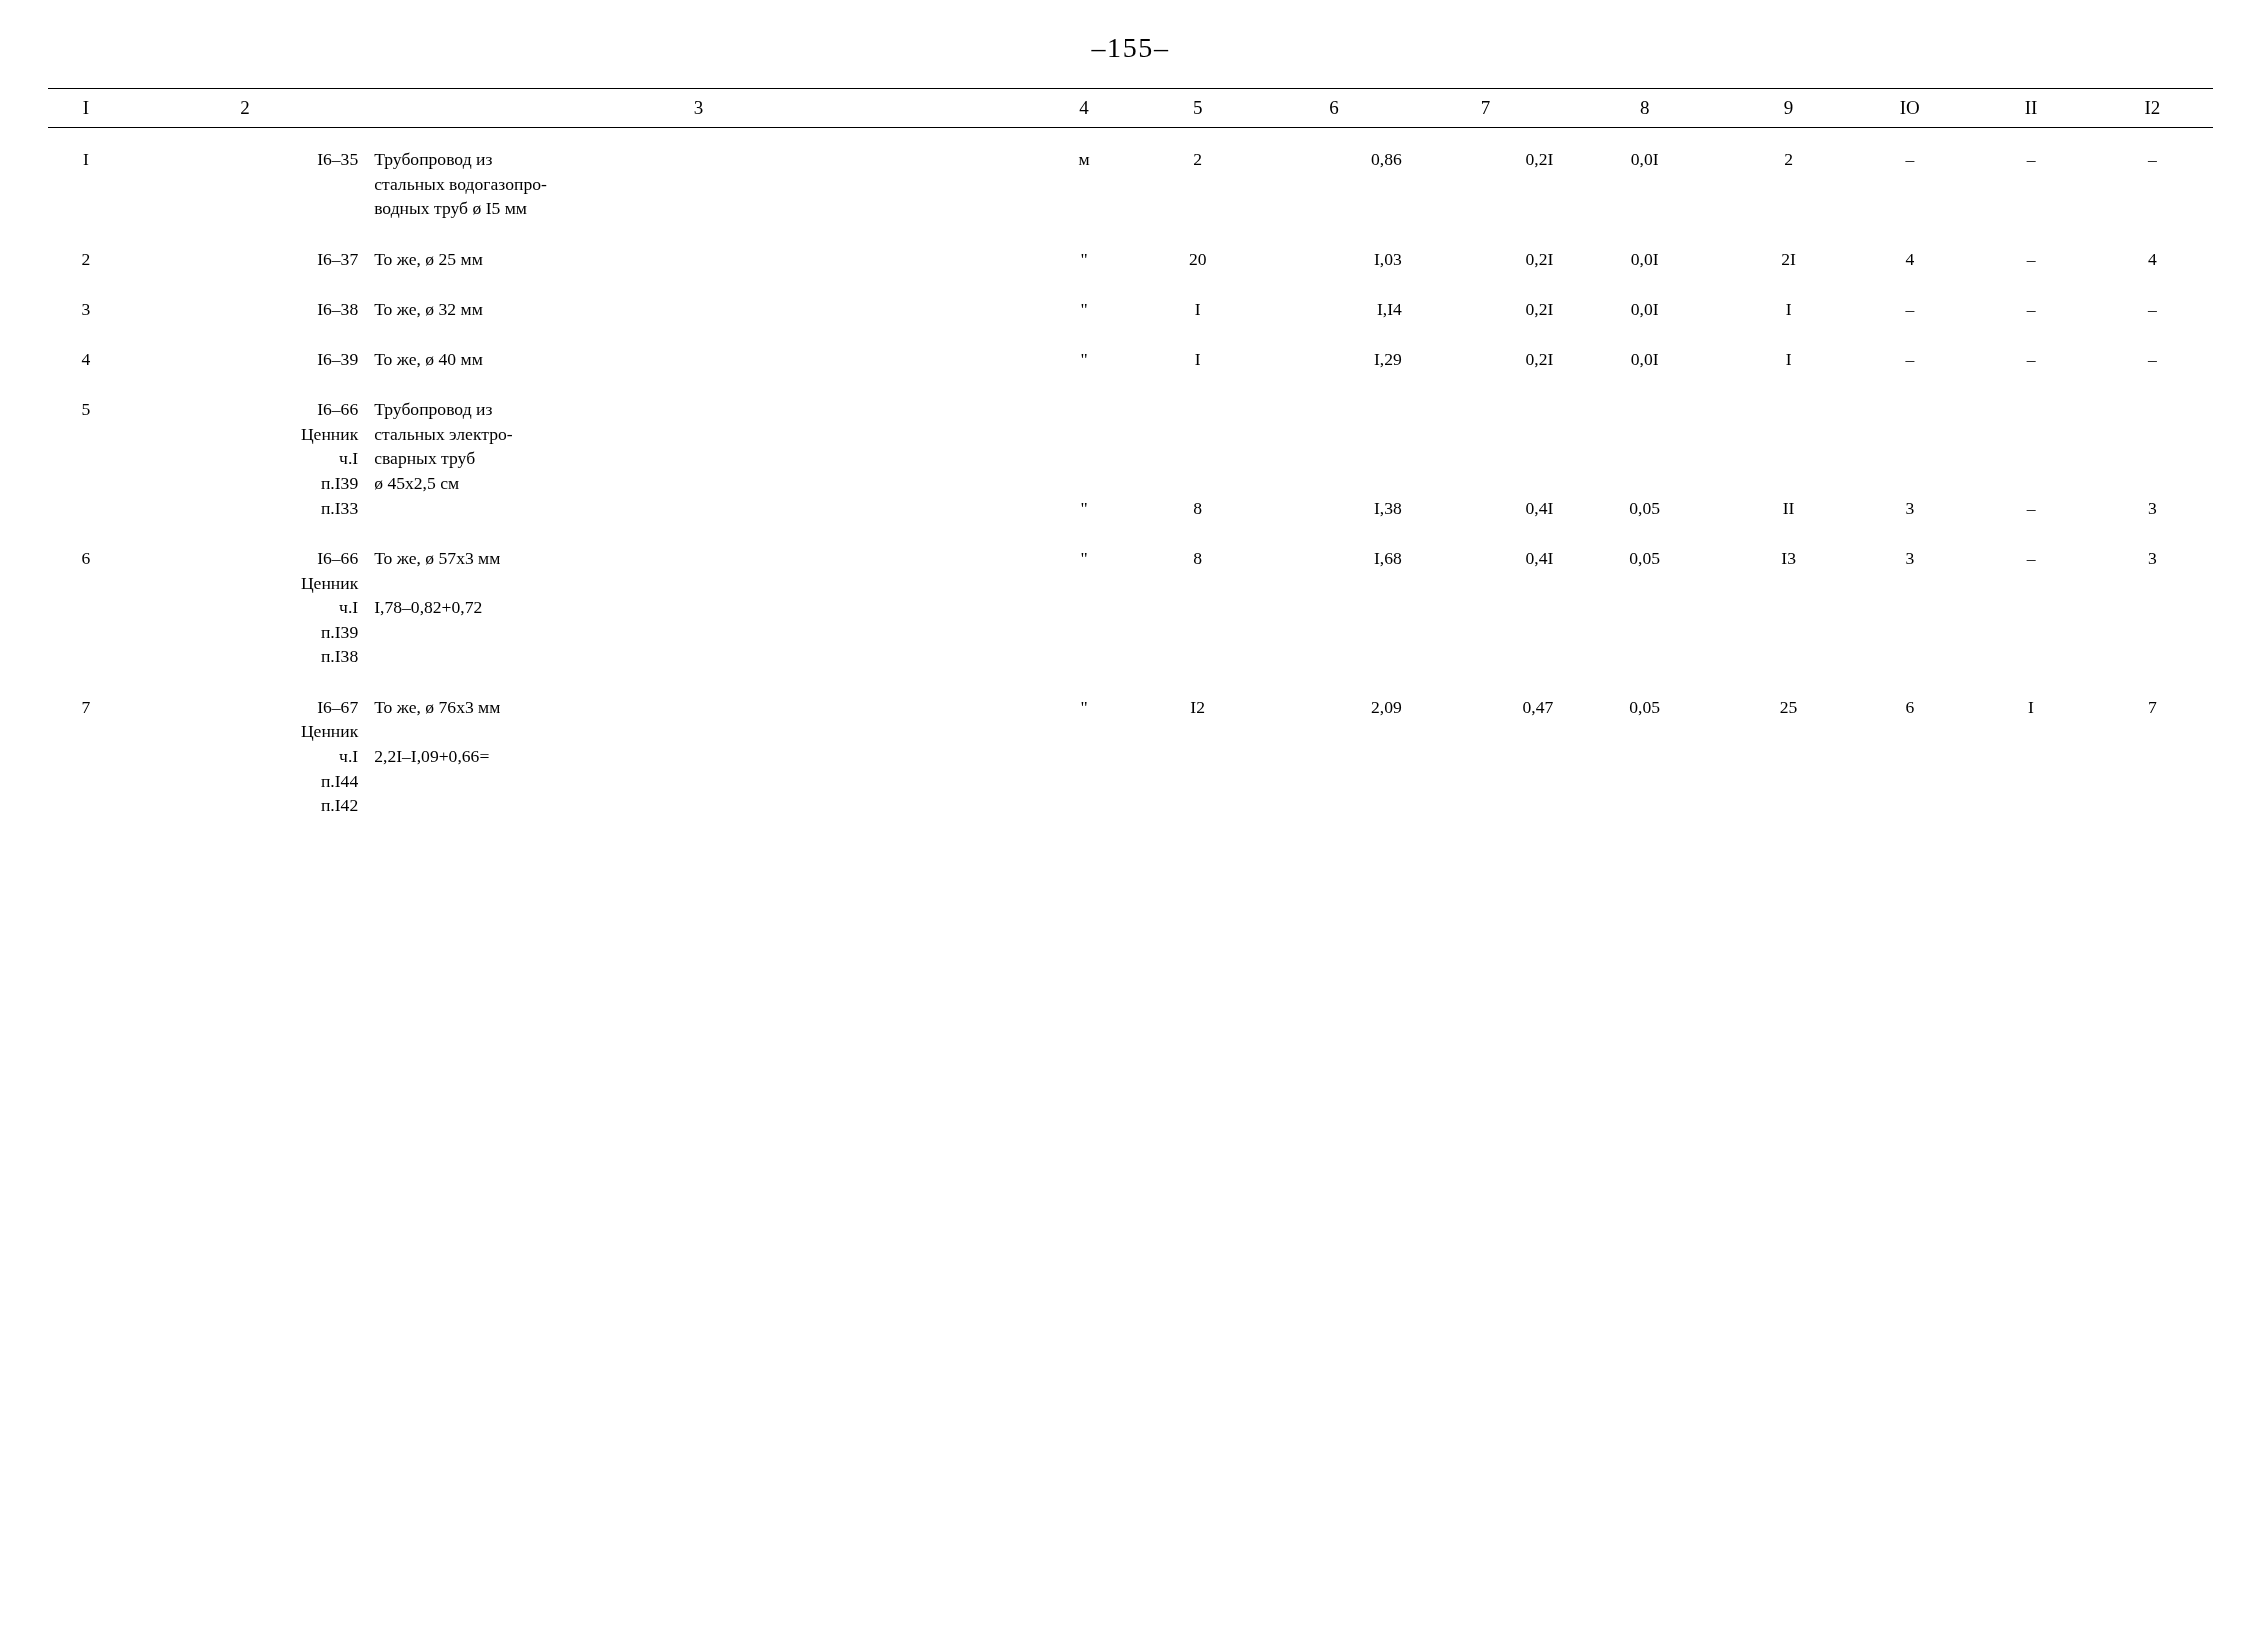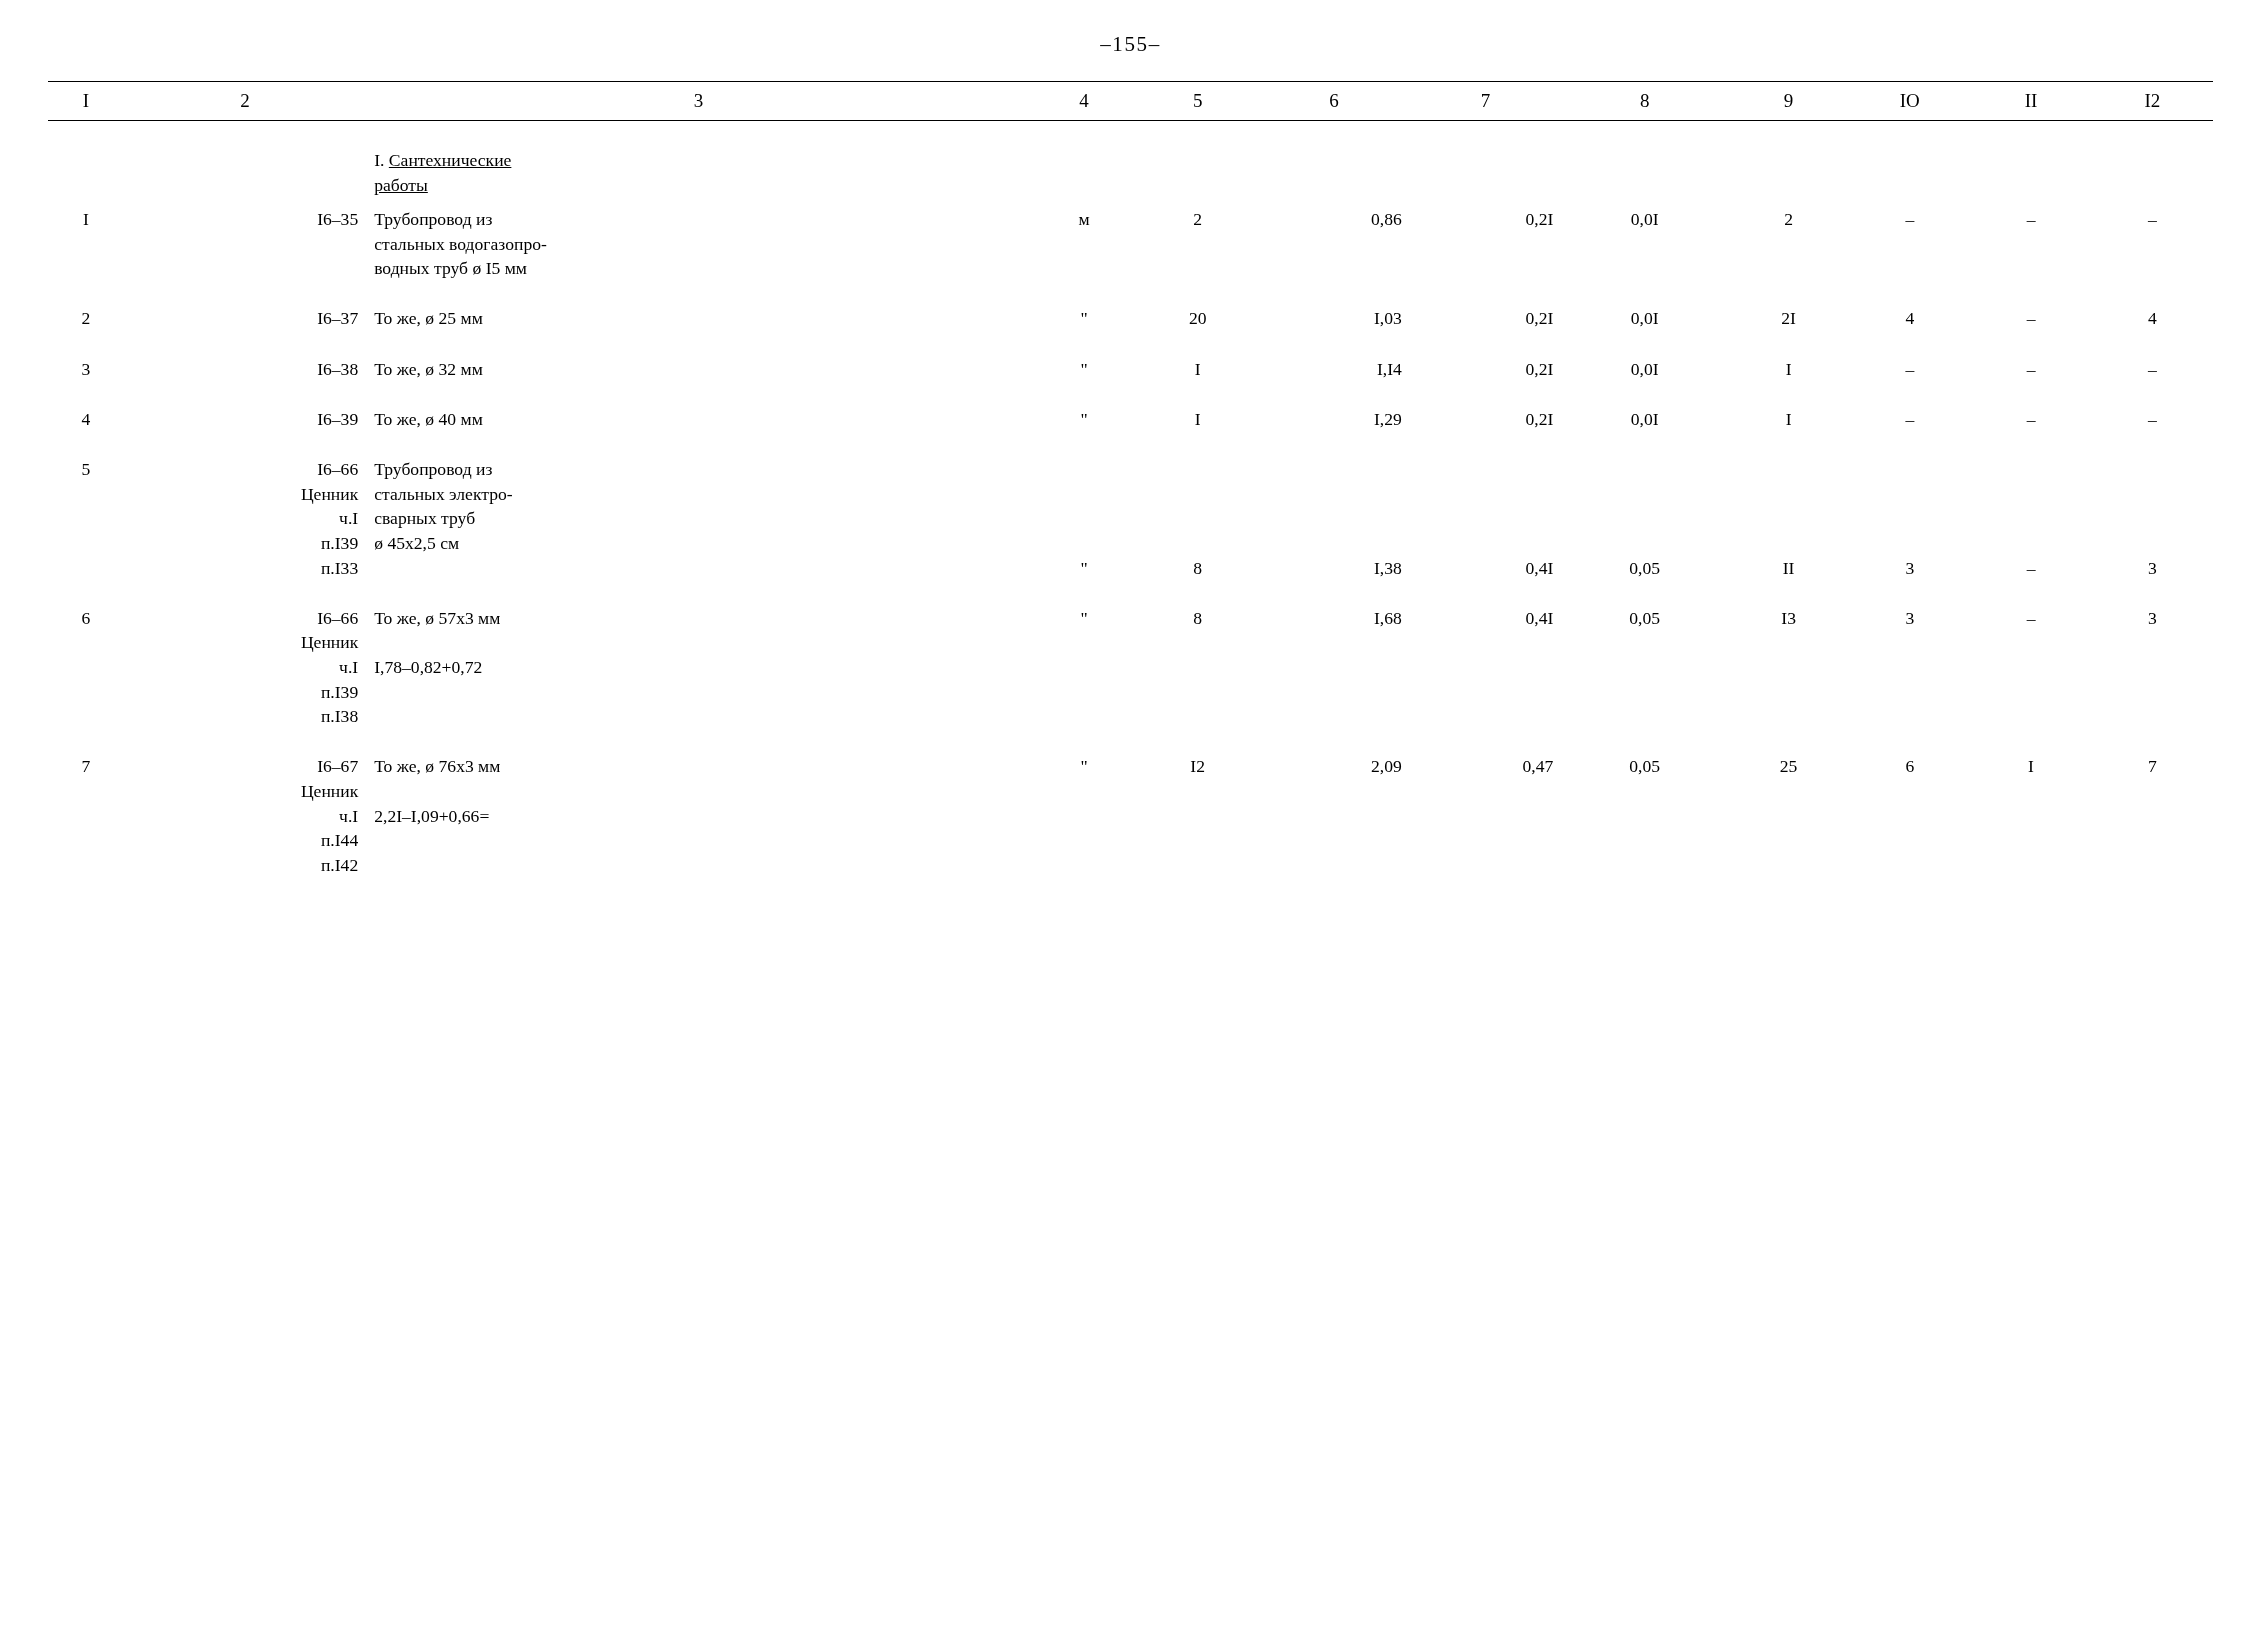--- a/index.html
+++ b/index.html
@@ -7,21 +7,21 @@
       background: #fff;
       font-family: 'Times New Roman', Times, serif;
       font-size: 17.6px;
       color: #000;
       padding: 32px 48px;
       width: 2261px;
       min-height: 1648px;
     }
     .page-number {
       text-align: center;
-      font-size: 21px;
+      font-size: 28px;
       margin-bottom: 24px;
       letter-spacing: 1.6px;
     }
     table {
       width: 100%;
       border-collapse: collapse;
       margin-top: 8px;
     }
     thead tr th {
       border-top: 1.6px solid #000;
@@ -78,28 +78,20 @@
       <th>II</th>
       <th>I2</th>
     </tr>
   </thead>
   <tbody>
 
     <tr class="row-spacer">
         <td colspan="12"></td>
       </tr>
 
-    <tr class="section-header">
-      <td class="col1"></td>
-      <td class="col2"></td>
-      <td class="col3" colspan="1">
-        <span>I. <span class="underline">Сантехнические</span><br><span class="underline">работы</span></span>
-      </td>
-      <td colspan="9"></td>
-    </tr>
 
     <tr>
       <td class="col1">I</td>
       <td class="col2">I6–35</td>
       <td class="col3">
         <span>Трубопровод из</span><br>
         <span>стальных водогазопро-</span><br>
         <span>водных труб ø I5 мм</span>
       </td>
       <td class="col4 center">м</td>

